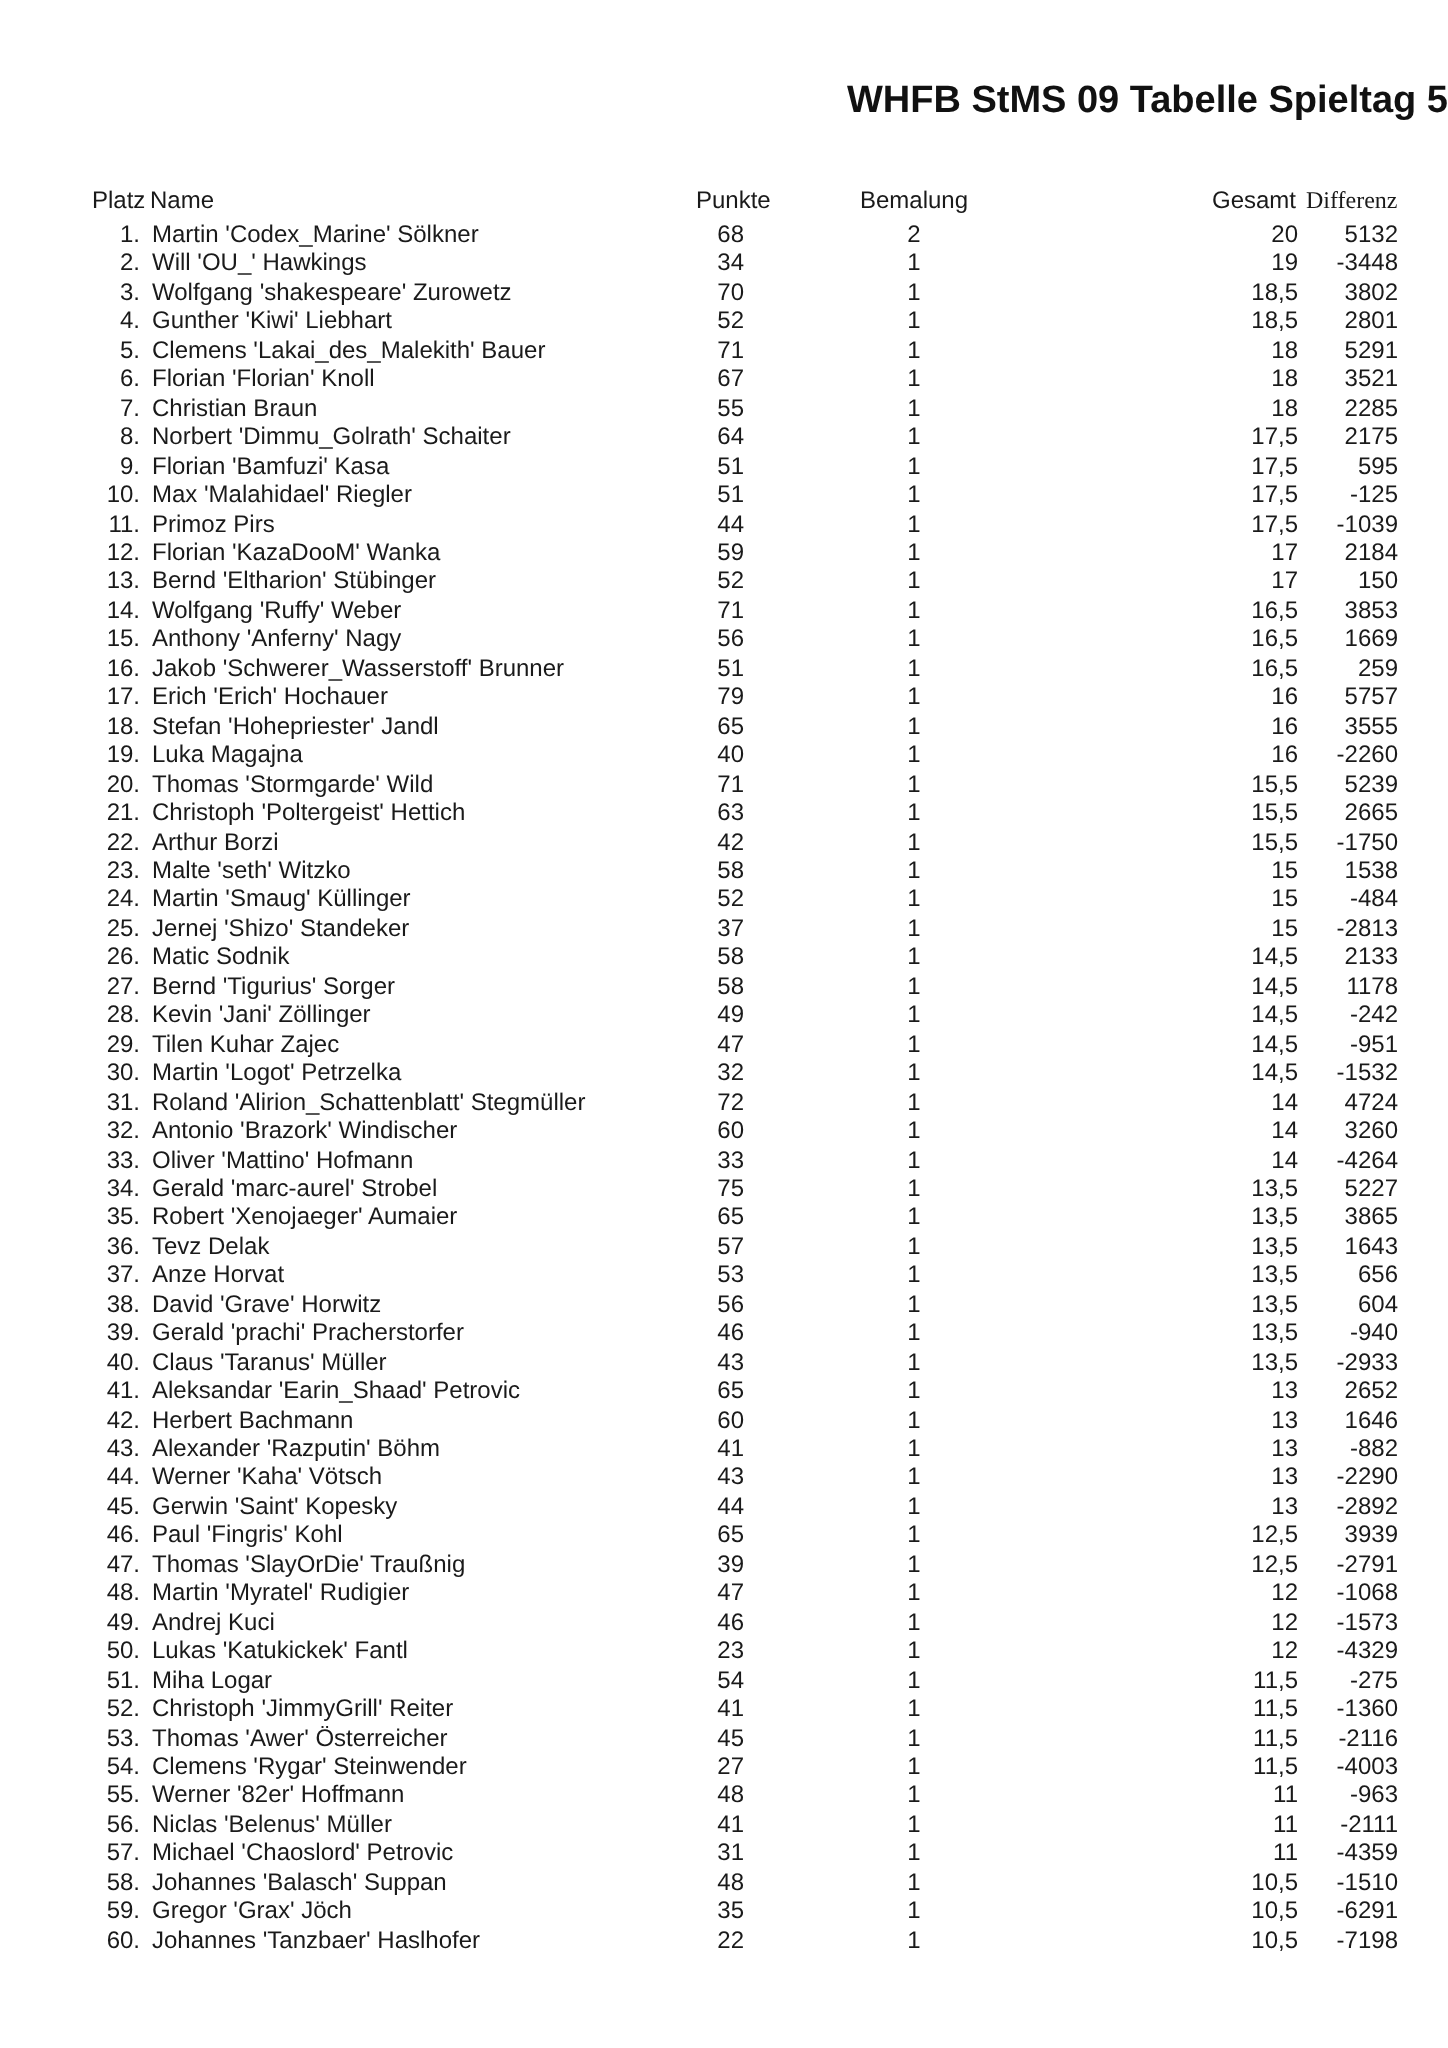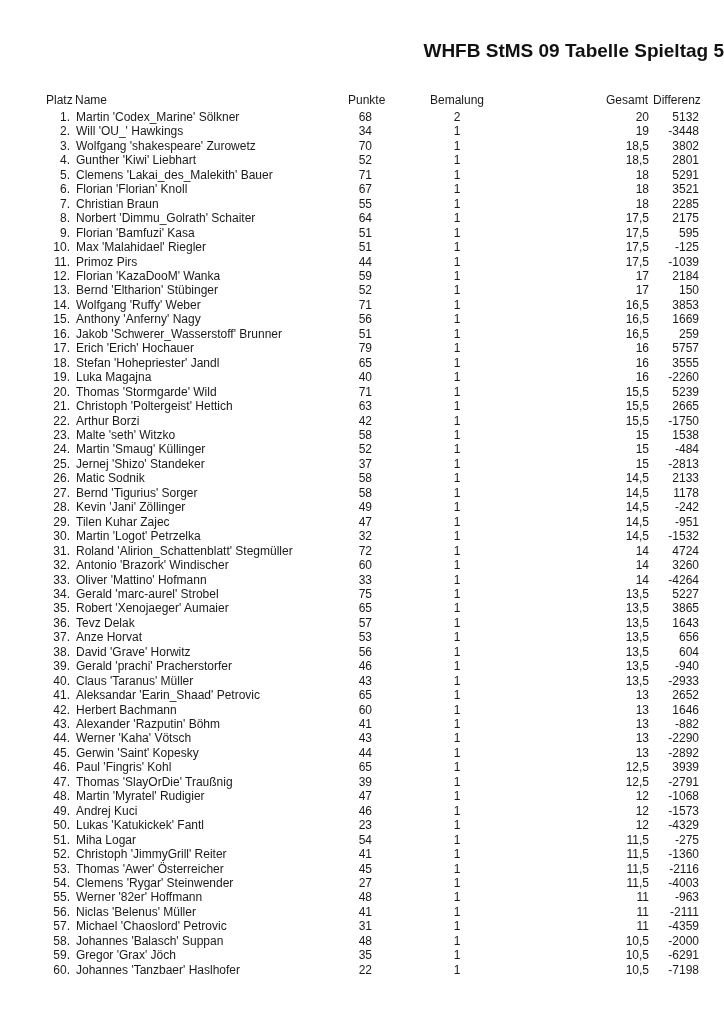--- a/index.html
+++ b/index.html
@@ -21,21 +21,21 @@
   .c-platz { left: 0; width: 58px; text-align: right; }
   .hdr .c-platz { left: 34px; width: auto; text-align: left; }
   .c-name { left: 64px; }
   .hdr .c-name { left: 63px; }
   .c-punkte { left: 300px; width: 60px; text-align: right; }
   .hdr .c-punkte { left: 336px; width: auto; text-align: left; }
   .c-bemalung { left: 405px; width: 80px; text-align: center; }
   .c-gesamt { left: 580px; width: 57px; text-align: right; }
   .hdr .c-gesamt { left: 594px; width: auto; text-align: left; }
   .c-diff { left: 640px; width: 47px; text-align: right; }
-  .hdr .c-diff { left: 641px; width: auto; text-align: center; }
+  .hdr .c-diff { left: 641px; width: auto; text-align: center; font-family: Liberation Serif, serif; }
 </style>
 </head>
 <body>
 
 <div class="title">WHFB StMS 09 Tabelle Spieltag 5</div>
 
 <div class="table">
   <div class="row hdr">
     <span class="c c-platz">Platz</span>
     <span class="c c-name">Name</span>
@@ -500,21 +500,21 @@
         <span class="c c-bemalung">1</span>
         <span class="c c-gesamt">11</span>
         <span class="c c-diff">-4359</span>
       </div>
       <div class="row">
         <span class="c c-platz">58.</span>
         <span class="c c-name">Johannes 'Balasch' Suppan</span>
         <span class="c c-punkte">48</span>
         <span class="c c-bemalung">1</span>
         <span class="c c-gesamt">10,5</span>
-        <span class="c c-diff">-2000</span>
+        <span class="c c-diff">-1510</span>
       </div>
       <div class="row">
         <span class="c c-platz">59.</span>
         <span class="c c-name">Gregor 'Grax' Jöch</span>
         <span class="c c-punkte">35</span>
         <span class="c c-bemalung">1</span>
         <span class="c c-gesamt">10,5</span>
         <span class="c c-diff">-6291</span>
       </div>
       <div class="row">

